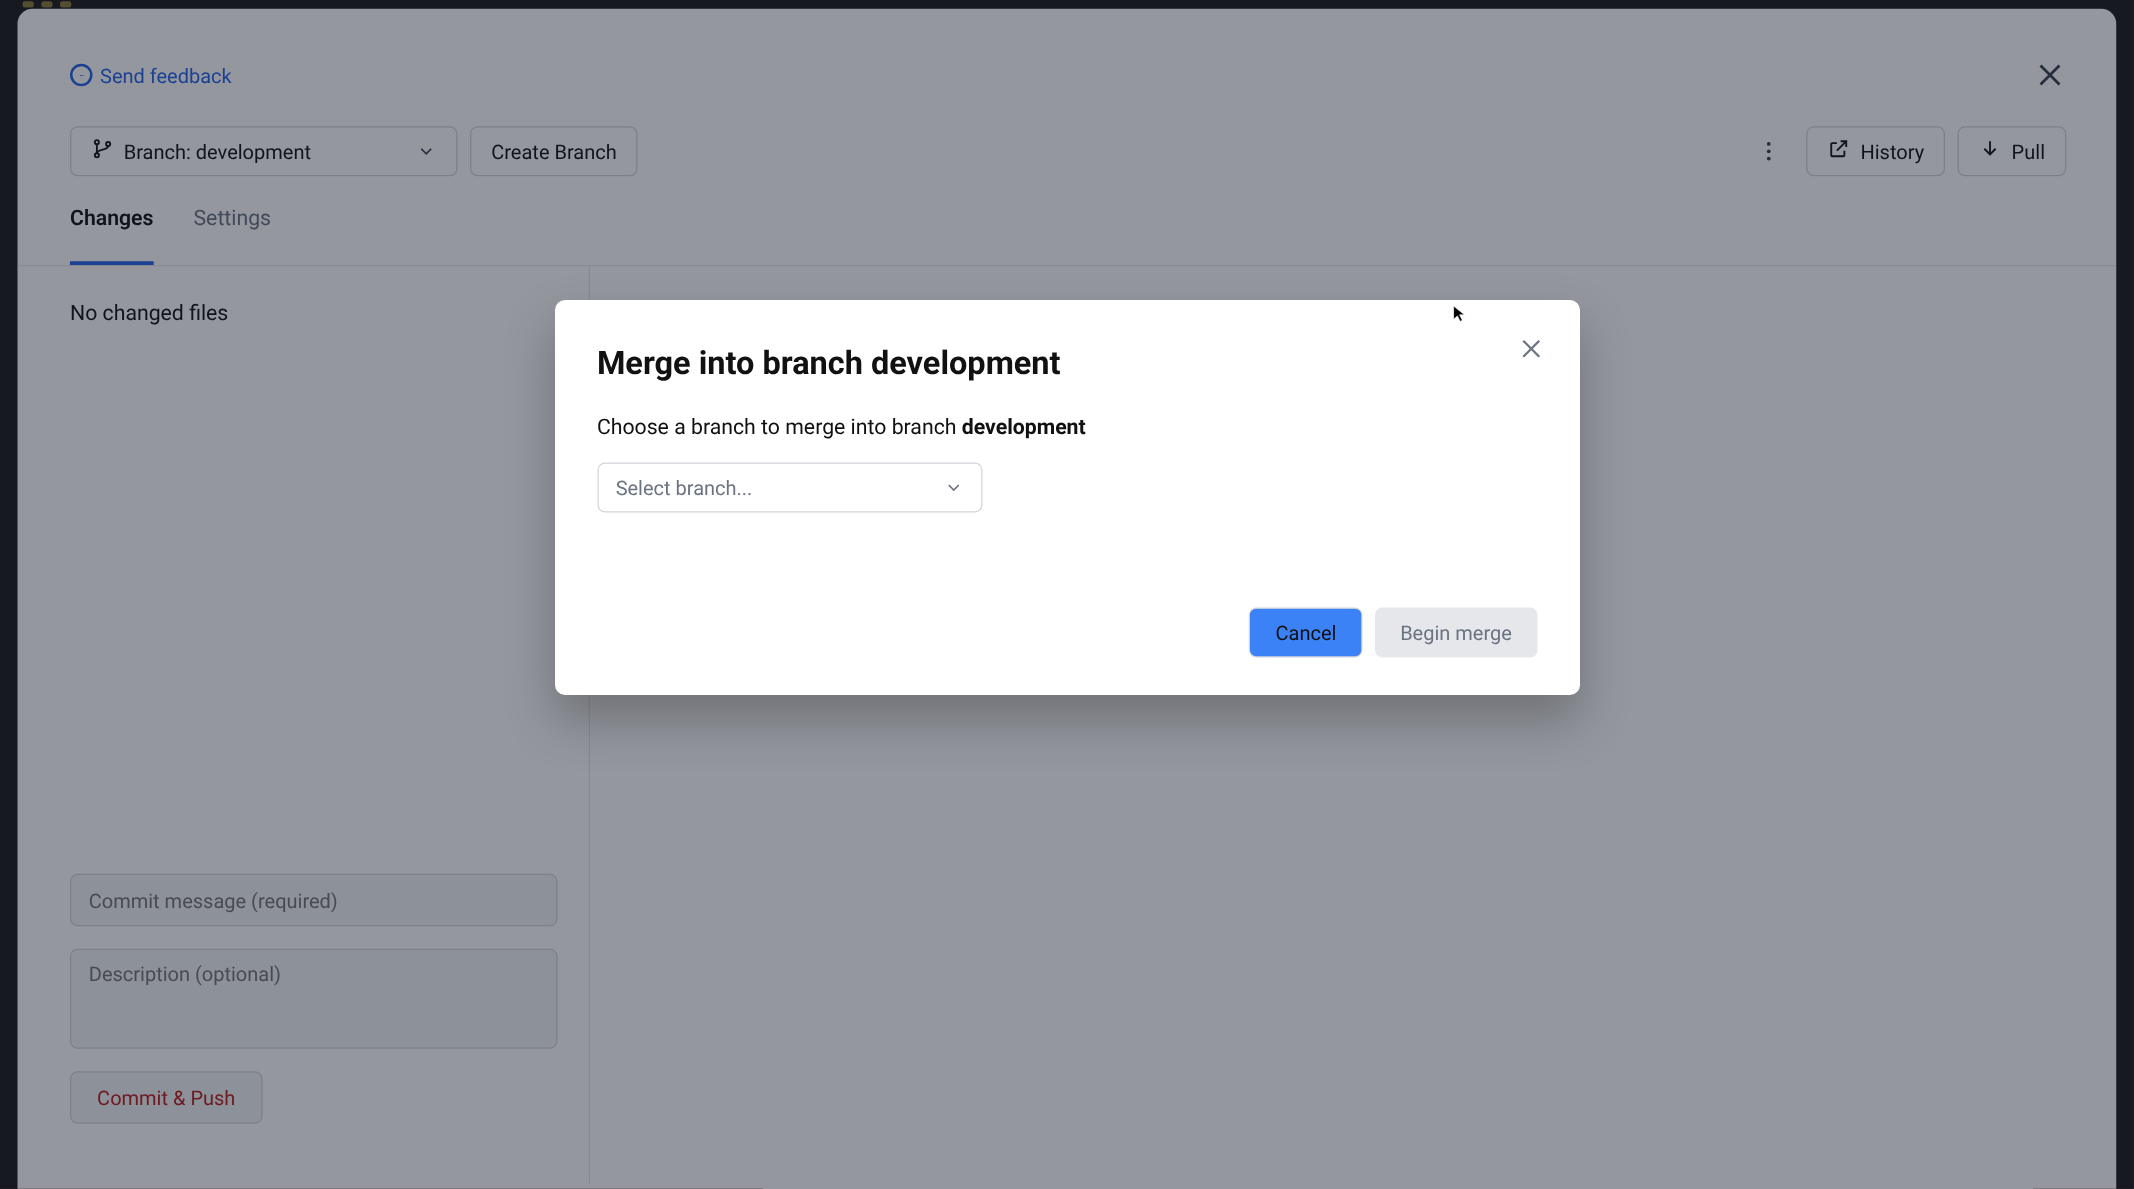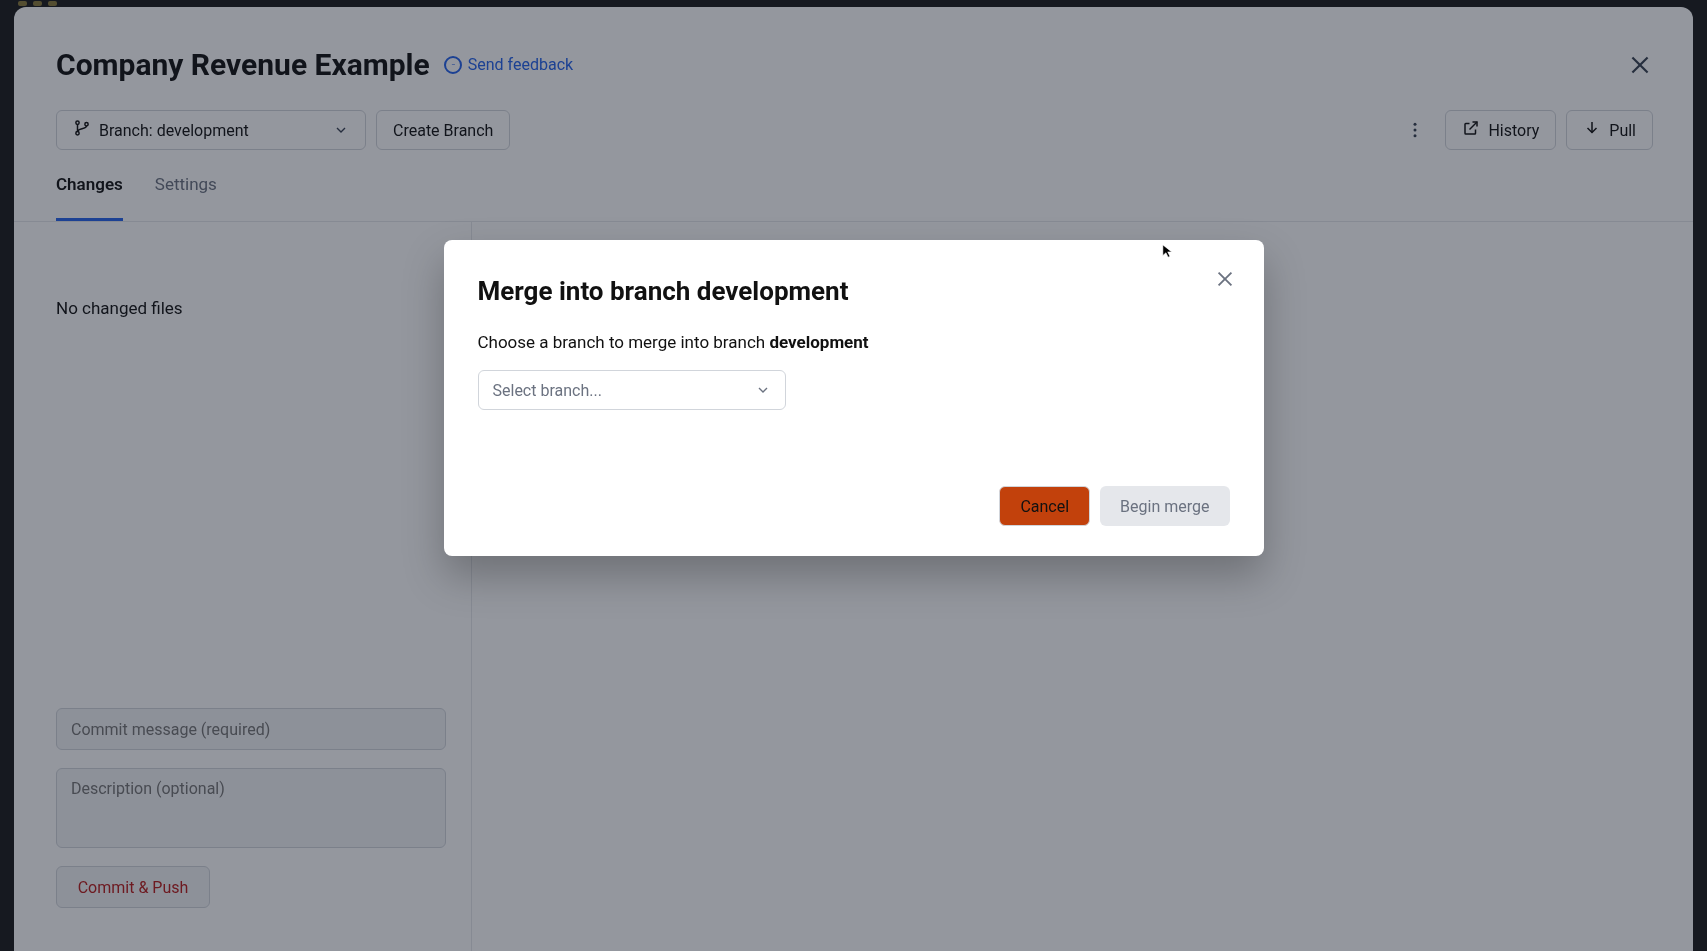--- a/index.html
+++ b/index.html
@@ -137,21 +137,20 @@
   width: 458px;
   border-right: 1px solid #e5e7eb;
   padding: 28px 42px;
   display: flex;
   flex-direction: column;
   justify-content: space-between;
 }
 .no-changes {
   font-size: 17px;
   color: #111;
-  margin-top: 48px;
 }
 .commit-form {
   display: flex;
   flex-direction: column;
   gap: 18px;
   padding-bottom: 20px;
 }
 .commit-input, .commit-textarea {
   width: 390px;
   border: 1px solid #d1d5db;
@@ -235,21 +234,21 @@
   margin-top: 76px;
   display: flex;
   justify-content: flex-end;
   gap: 10px;
 }
 .btn-cancel {
   height: 40px;
   padding: 0 20px;
   border: 1px solid #d1d5db;
   border-radius: 6px;
-  background: #c2410c;
+  background: #3b82f6;
   font-size: 16px;
   color: #111;
   cursor: pointer;
 }
 .btn-merge {
   height: 40px;
   padding: 0 20px;
   border: none;
   border-radius: 6px;
   background: #e5e7eb;
@@ -288,21 +287,20 @@
 <div class="top-dots">
     <span></span>
     <span></span>
     <span></span>
   </div>
 
 <div class="app-frame">
 
   <div class="header">
     <div class="header-left">
-      <h1 class="page-title">Company Revenue Example</h1>
       <div class="feedback-link">
         <span class="feedback-icon">···</span>
         <span>Send feedback</span>
       </div>
     </div>
     <div class="close-main">
       <svg viewBox="0 0 24 24" width="26" height="26" fill="none" stroke="currentColor" stroke-width="2">
         <line x1="5" y1="5" x2="19" y2="19"></line>
           <line x1="19" y1="5" x2="5" y2="19"></line>
       </svg>

